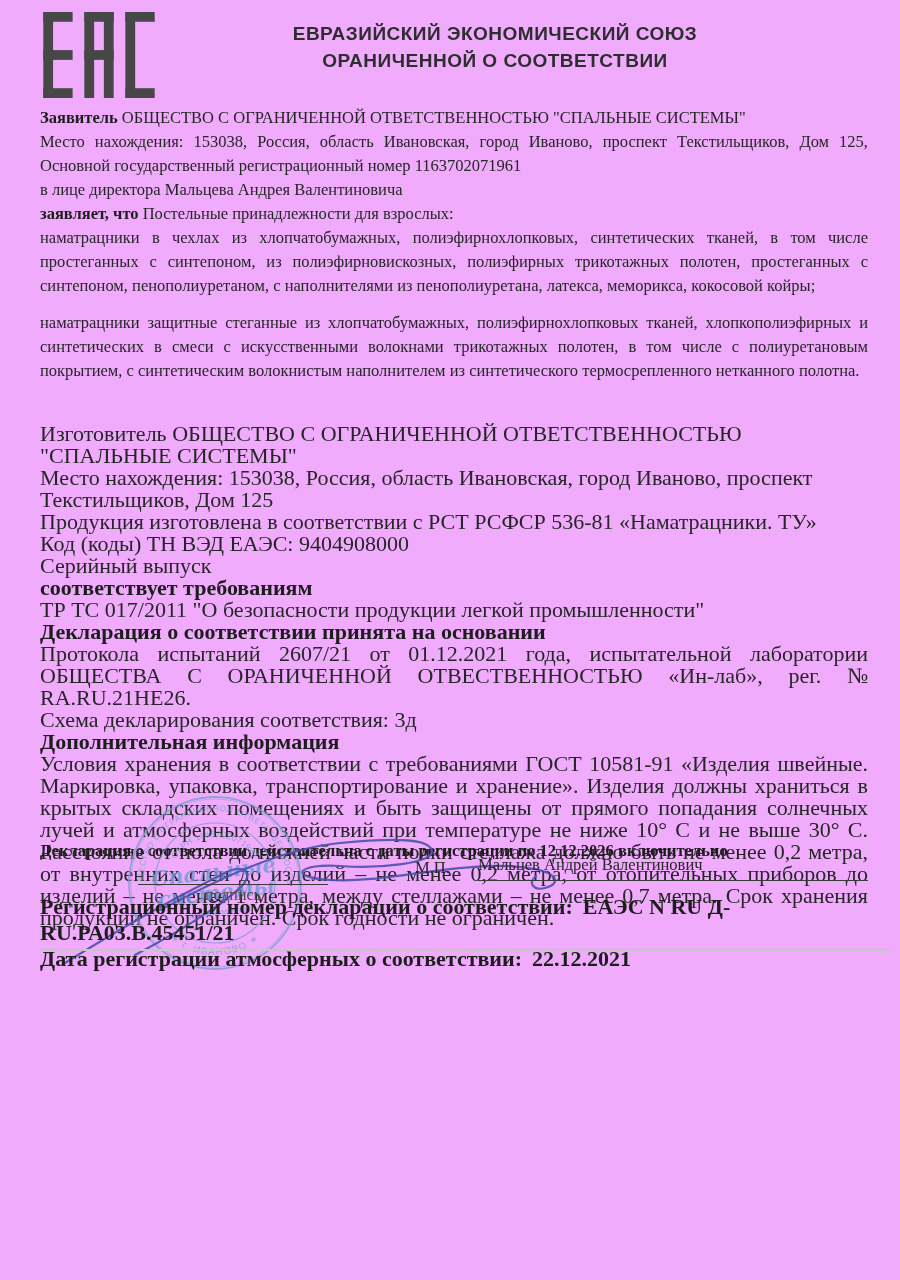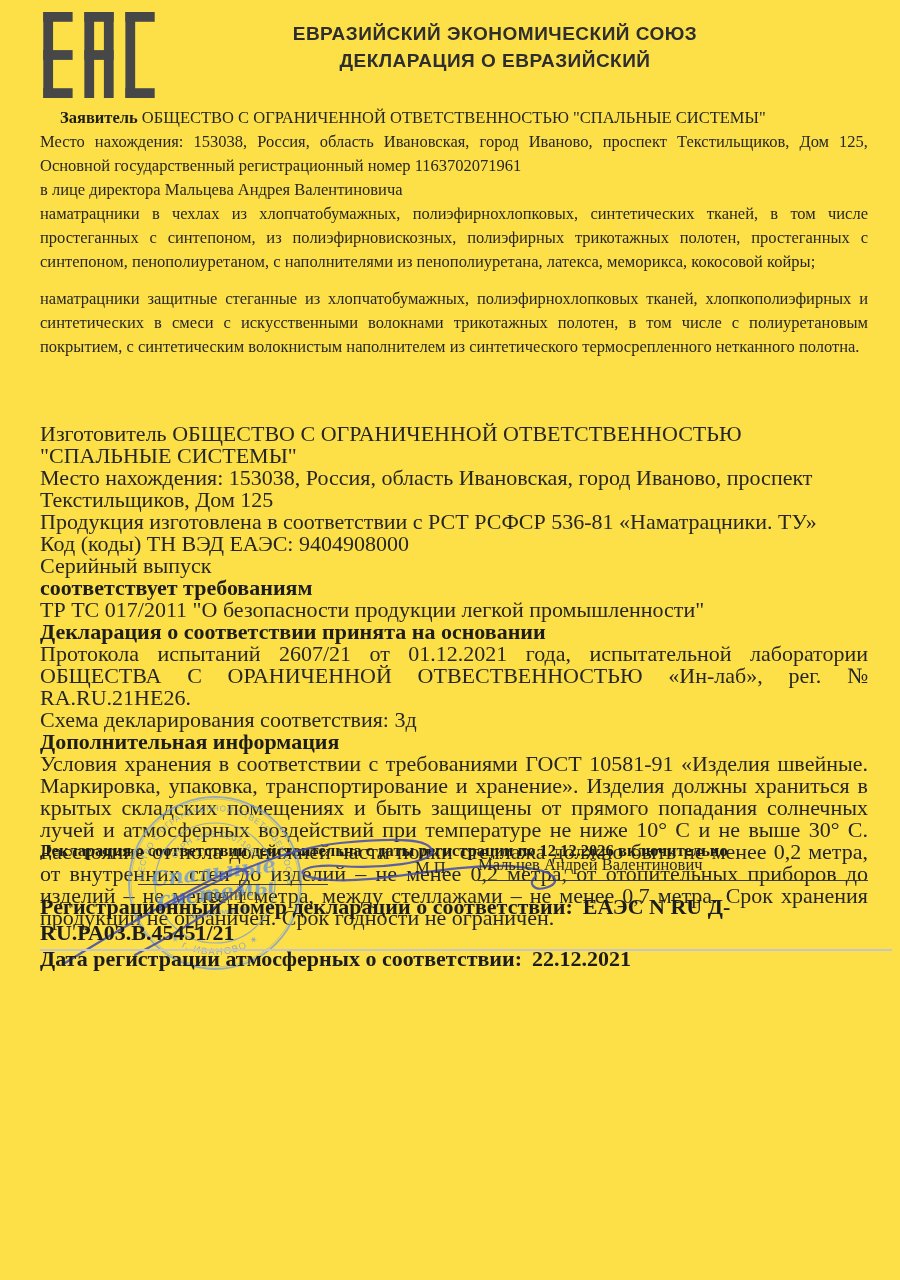--- a/index.html
+++ b/index.html
@@ -1,32 +1,32 @@
 <!DOCTYPE html>
 <html><head>
 <meta charset="utf-8">
 <style>
   html,body{margin:0;padding:0;background:#e8e8e8;}
   .page{
-    position:relative;width:900px;height:1280px;background:#fde047;
+    position:relative;width:900px;height:1280px;background:#f0abfc;
     font-family:"Liberation Serif", serif;color:#262626;overflow:hidden;
     box-shadow:0 0 6px rgba(0,0,0,.25);
   }
   .eac-logo{position:absolute;left:42px;top:12px;}
   .header{
     position:absolute;left:130px;right:40px;top:20px;text-align:center;
     font-family:"Liberation Sans", sans-serif;font-weight:bold;font-size:19px;
     line-height:27px;color:#2e2e2e;letter-spacing:.5px;
   }
   .body-a{position:absolute;left:40px;top:106px;width:828px;font-size:16.5px;line-height:24px;}
   .body-b{position:absolute;left:40px;top:423px;width:828px;font-size:22px;line-height:22px;}
   .body-a p,.body-b p{margin:0;}
   .para{text-align:justify;}
   .gap{margin-top:13px !important;}
-  .b{font-weight:bold;color:#1d1d1d;margin-left:20px;}
+  .b{font-weight:bold;color:#1d1d1d;}
   .validity{
     position:absolute;left:40px;top:824px;width:828px;
     font-size:16.5px;font-weight:bold;color:#1d1d1d;
   }
   .stamp{position:absolute;left:122px;top:790px;opacity:.8;}
   .signature-svg{position:absolute;left:40px;top:795px;}
   .mp{position:absolute;left:415px;top:858px;font-size:16.5px;}
   .sig-line-left{position:absolute;left:138px;top:864px;width:190px;height:20px;border-bottom:1.5px solid #3a3a3a;}
   .sig-caption-left{position:absolute;left:138px;top:886px;width:190px;text-align:center;font-size:16px;color:#4a4a4a;}
   .sig-name{position:absolute;left:478px;top:855px;width:390px;text-align:left;font-size:16.5px;}
@@ -55,27 +55,28 @@
       <rect x="42" y="39" width="30" height="10"></rect>
 
       <rect x="84" y="0" width="10" height="88"></rect>
       <rect x="84" y="0" width="30" height="10"></rect>
       <rect x="84" y="78" width="30" height="10"></rect>
     </g>
   </svg>
 
   <div class="header">
     <div>ЕВРАЗИЙСКИЙ ЭКОНОМИЧЕСКИЙ СОЮЗ</div>
-    <div>ДЕКЛАРАЦИЯ О ЕВРАЗИЙСКИЙ</div>
+    <div>ОРАНИЧЕННОЙ О СООТВЕТСТВИИ</div>
   </div>
 
   <div class="body-a">
     <p><span class="b">Заявитель</span><span> ОБЩЕСТВО С ОГРАНИЧЕННОЙ ОТВЕТСТВЕННОСТЬЮ "СПАЛЬНЫЕ СИСТЕМЫ"</span></p>
     <p class="para">Место нахождения: 153038, Россия, область Ивановская, город Иваново, проспект Текстильщиков, Дом 125, Основной государственный регистрационный номер 1163702071961</p>
     <p>в лице директора Мальцева Андрея Валентиновича</p>
+    <p><span class="b">заявляет, что</span><span> Постельные принадлежности для взрослых:</span></p>
     <p class="para">наматрацники в чехлах из хлопчатобумажных, полиэфирнохлопковых, синтетических тканей, в том числе простеганных с синтепоном, из полиэфирновискозных, полиэфирных трикотажных полотен, простеганных с синтепоном, пенополиуретаном, с наполнителями из пенополиуретана, латекса, меморикса, кокосовой койры;</p>
     <p class="para gap">наматрацники защитные стеганные из хлопчатобумажных, полиэфирнохлопковых тканей, хлопкополиэфирных и синтетических в смеси с искусственными волокнами трикотажных полотен, в том числе с полиуретановым покрытием, с синтетическим волокнистым наполнителем из синтетического термосрепленного нетканного полотна.</p>
   </div>
 
   <div class="body-b">
     <p>Изготовитель ОБЩЕСТВО С ОГРАНИЧЕННОЙ ОТВЕТСТВЕННОСТЬЮ "СПАЛЬНЫЕ СИСТЕМЫ"</p>
     <p>Место нахождения: 153038, Россия, область Ивановская, город Иваново, проспект Текстильщиков, Дом 125</p>
     <p>Продукция изготовлена в соответствии с РСТ РСФСР 536-81 «Наматрацники. ТУ»</p>
     <p>Код (коды) ТН ВЭД ЕАЭС: 9404908000</p>
     <p>Серийный выпуск</p>

